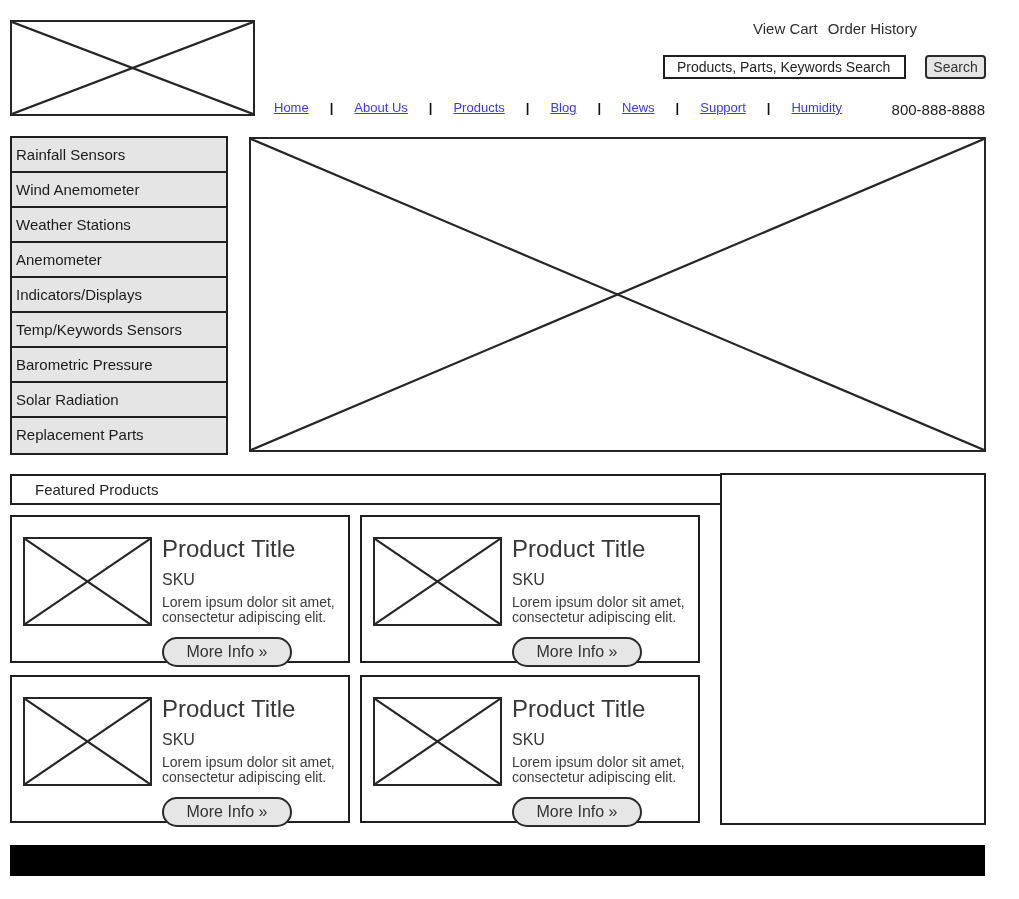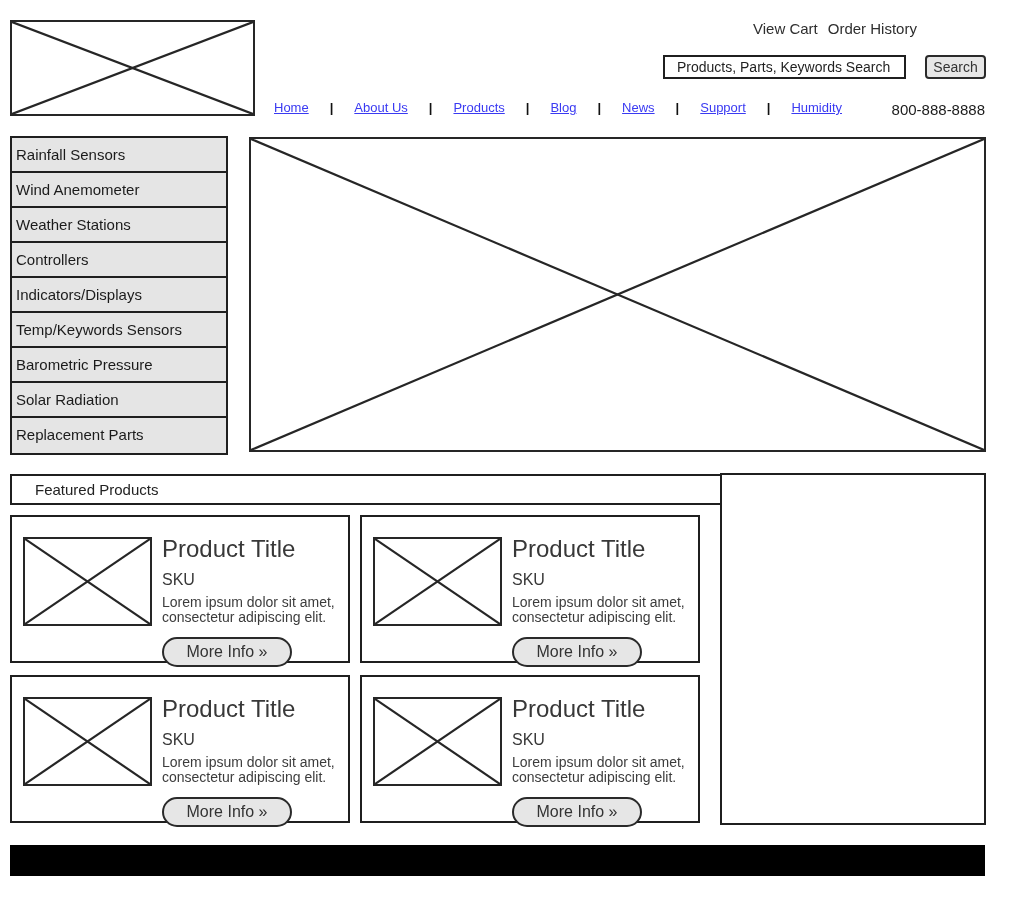--- a/index.html
+++ b/index.html
@@ -89,21 +89,21 @@
     <span class="sep">|</span>
     <a>Humidity</a>
   </div>
 
   <div class="abs phone">800-888-8888</div>
 
   <div class="abs sidebar">
     <div class="side-item">Rainfall Sensors</div>
     <div class="side-item">Wind Anemometer</div>
     <div class="side-item">Weather Stations</div>
-    <div class="side-item">Controllers</div>
+    <div class="side-item">Anemometer</div>
     <div class="side-item">Indicators/Displays</div>
     <div class="side-item">Temp/Keywords Sensors</div>
     <div class="side-item">Barometric Pressure</div>
     <div class="side-item">Solar Radiation</div>
     <div class="side-item">Replacement Parts</div>
   </div>
 
   <div class="abs xbox hero">
     <svg viewBox="0 0 100 100" preserveAspectRatio="none">
       <line x1="0" y1="0" x2="100" y2="100"></line>

